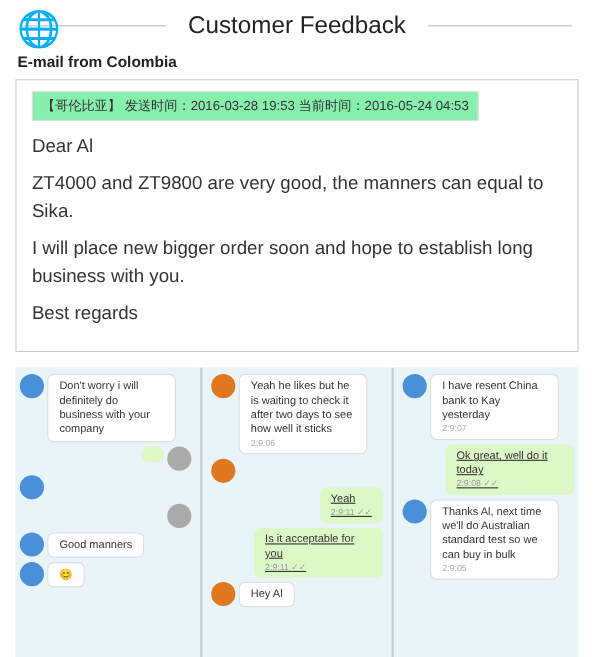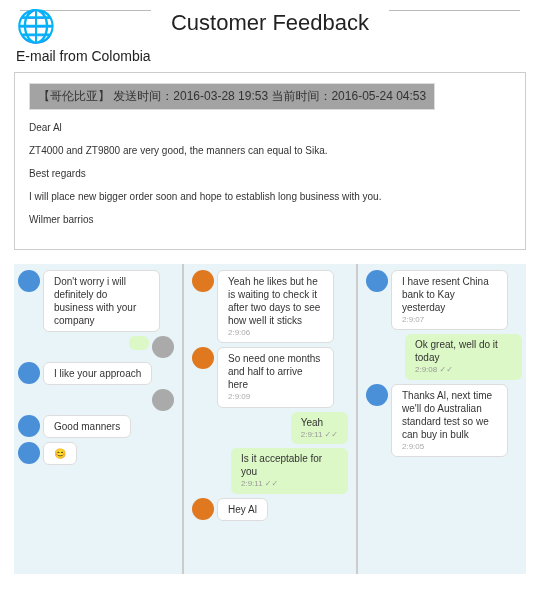--- a/index.html
+++ b/index.html
@@ -22,65 +22,66 @@
     }
     .header-globe {
       position: absolute;
       left: 18px;
       top: 8px;
       width: 36px;
       height: 36px;
     }
     .header-lines {
       display: flex;
+      align-items: center;
       gap: 10px;
       width: 100%;
     }
     .header-line {
       flex: 1;
       height: 1px;
       background: #bbb;
     }
     .header-title {
       font-size: 22px;
       font-weight: 400;
       color: #222;
       white-space: nowrap;
       padding: 0 10px;
     }
 
     
     .section-label {
       padding: 6px 16px 8px;
       font-size: 14px;
-      font-weight: normal;
+      font-weight: bold;
       color: #222;
     }
 
     
     .email-block {
       margin: 0 14px 14px;
       border: 1px solid #ccc;
       padding: 10px 14px 14px;
       background: #fff;
     }
     .email-meta {
       font-size: 12px;
       color: #333;
-      background: #a3a3a3;
+      background: #86efac;
       border: 1px solid #ddd;
       padding: 4px 8px;
       margin-bottom: 10px;
       display: inline-block;
     }
     .email-meta .bracket { font-size: 12px; }
     .email-body p {
       margin-bottom: 8px;
       line-height: 1.5;
-      font-size: 10px;
+      font-size: 17px;
       color: #333;
     }
 
     
     .chat-area {
       margin: 0 14px;
       display: flex;
       gap: 4px;
       background: #e8f4f8;
       padding: 0;
@@ -139,20 +140,21 @@
       font-size: 10px;
       line-height: 1.3;
       position: relative;
     }
     .bubble.left {
       background: #fff;
       border: 0.5px solid #ddd;
     }
     .bubble.right {
       background: #dcf8c6;
+      text-decoration: underline;
     }
     .bubble-time {
       font-size: 8px;
       color: #999;
       text-align: left;
       margin-top: 1px;
     }
     .bubble.left .bubble-time { color: #aaa; }
 
     
@@ -178,42 +180,40 @@
 
 <div class="email-block">
   <div class="email-meta">
     <span class="bracket">【</span><span>哥伦比亚</span><span class="bracket">】</span>
     <span>发送时间：2016-03-28 19:53</span>
     <span>当前时间：2016-05-24 04:53</span>
   </div>
   <div class="email-body">
     <p>Dear Al</p>
     <p>ZT4000 and ZT9800 are very good, the manners can equal to Sika.</p>
+    <p>I will place new bigger order soon and hope to establish long business with you.</p>
     <p>Best regards</p>
-    <p>I will place new bigger order soon and hope to establish long business with you.</p>
-    <p>Wilmer barrios</p>
   </div>
 </div>
 
 <div class="chat-area">
 
   <div class="chat-col" style="background:#e8f4f8;">
     <div class="chat-messages">
 
       <div class="msg-row">
         <div class="avatar av-blue"></div>
         <div class="bubble left">Don't worry i will definitely do business with your company</div>
       </div>
       <div class="msg-row right">
         <div class="avatar av-gray"></div>
         <div class="bubble right" style="min-width:20px; min-height:14px;"></div>
       </div>
       <div class="msg-row">
         <div class="avatar av-blue"></div>
-        <div class="bubble left">I like your approach</div>
       </div>
       <div class="msg-row right">
         <div class="avatar av-gray" style="margin-left:2px;"></div>
       </div>
       <div class="msg-row">
         <div class="avatar av-blue"></div>
         <div class="bubble left">Good manners</div>
       </div>
       <div class="msg-row">
         <div class="avatar av-blue"></div>
@@ -230,24 +230,20 @@
 
       <div class="msg-row">
         <div class="avatar av-orange"></div>
         <div class="bubble left">
           Yeah he likes but he is waiting to check it after two days to see how well it sticks
           <div class="bubble-time">2:9:06</div>
         </div>
       </div>
       <div class="msg-row">
         <div class="avatar av-orange"></div>
-        <div class="bubble left">
-          So need one months and half to arrive here
-          <div class="bubble-time">2:9:09</div>
-        </div>
       </div>
       <div class="msg-row right">
         <div class="bubble right">
           Yeah
           <div class="bubble-time">2:9:11 ✓✓</div>
         </div>
       </div>
       <div class="msg-row right">
         <div class="bubble right">
           Is it acceptable for you

